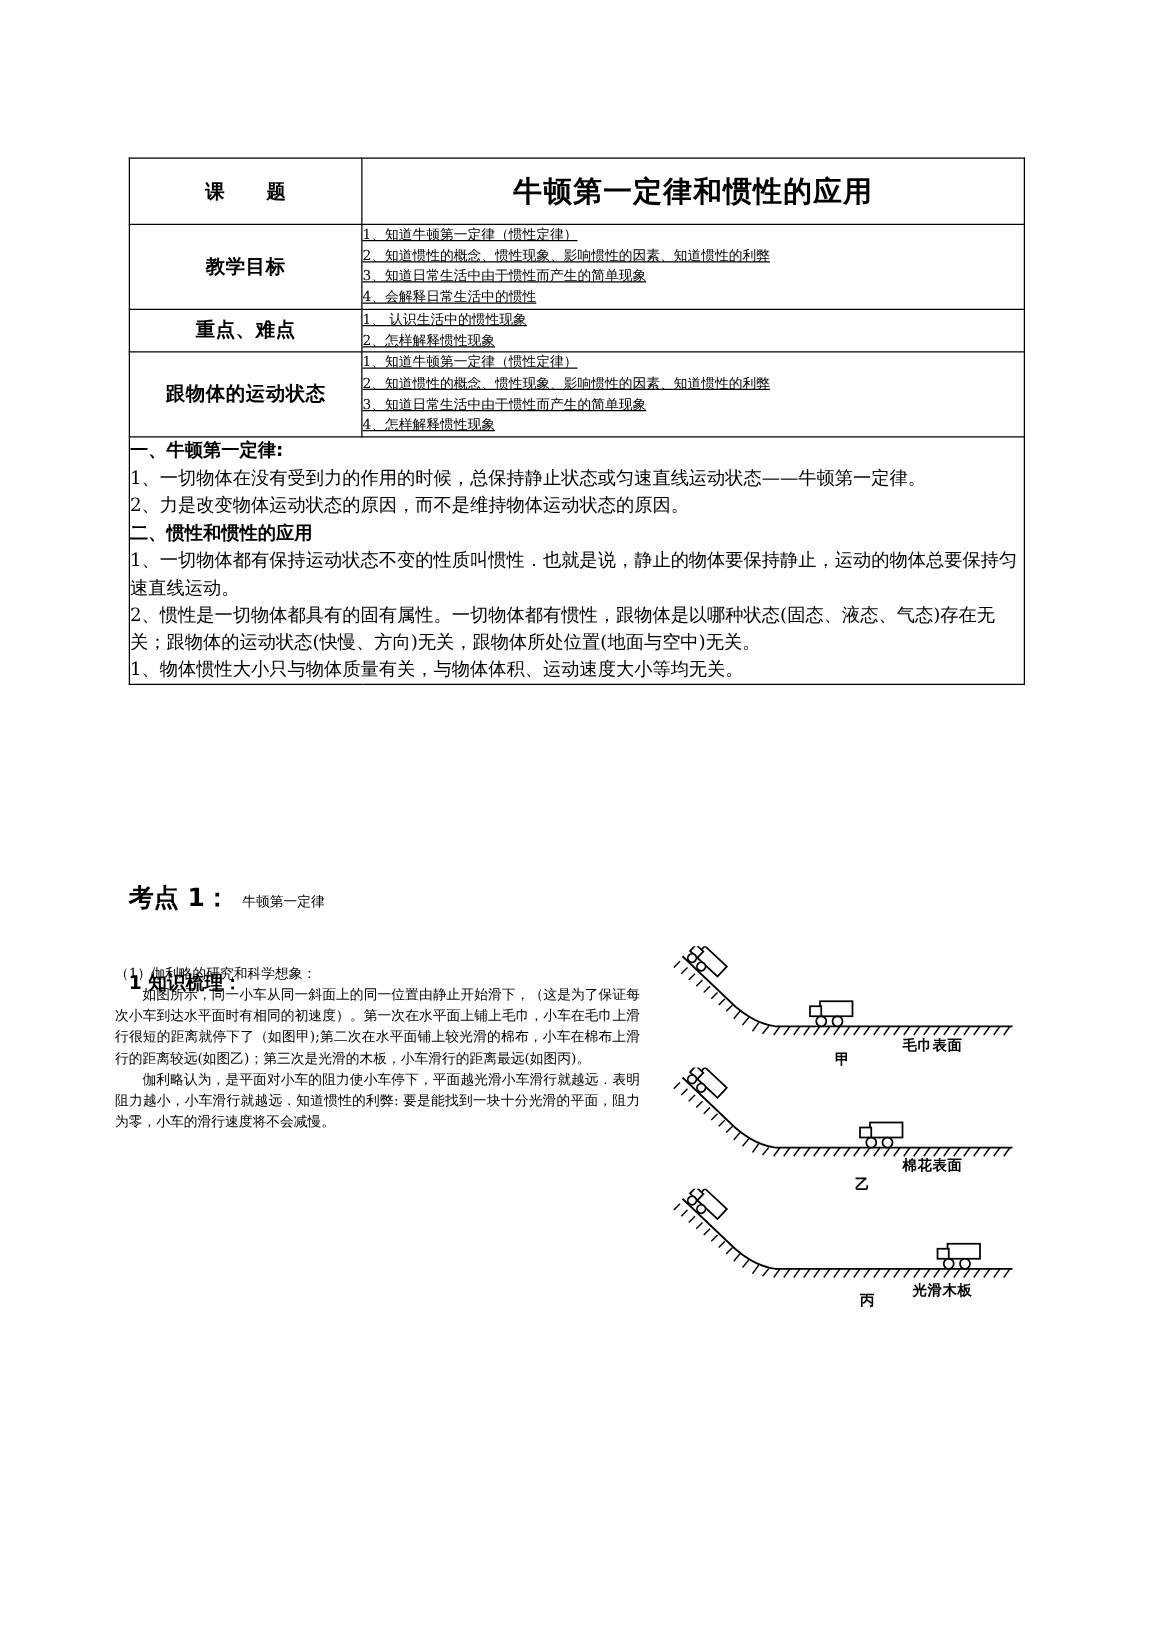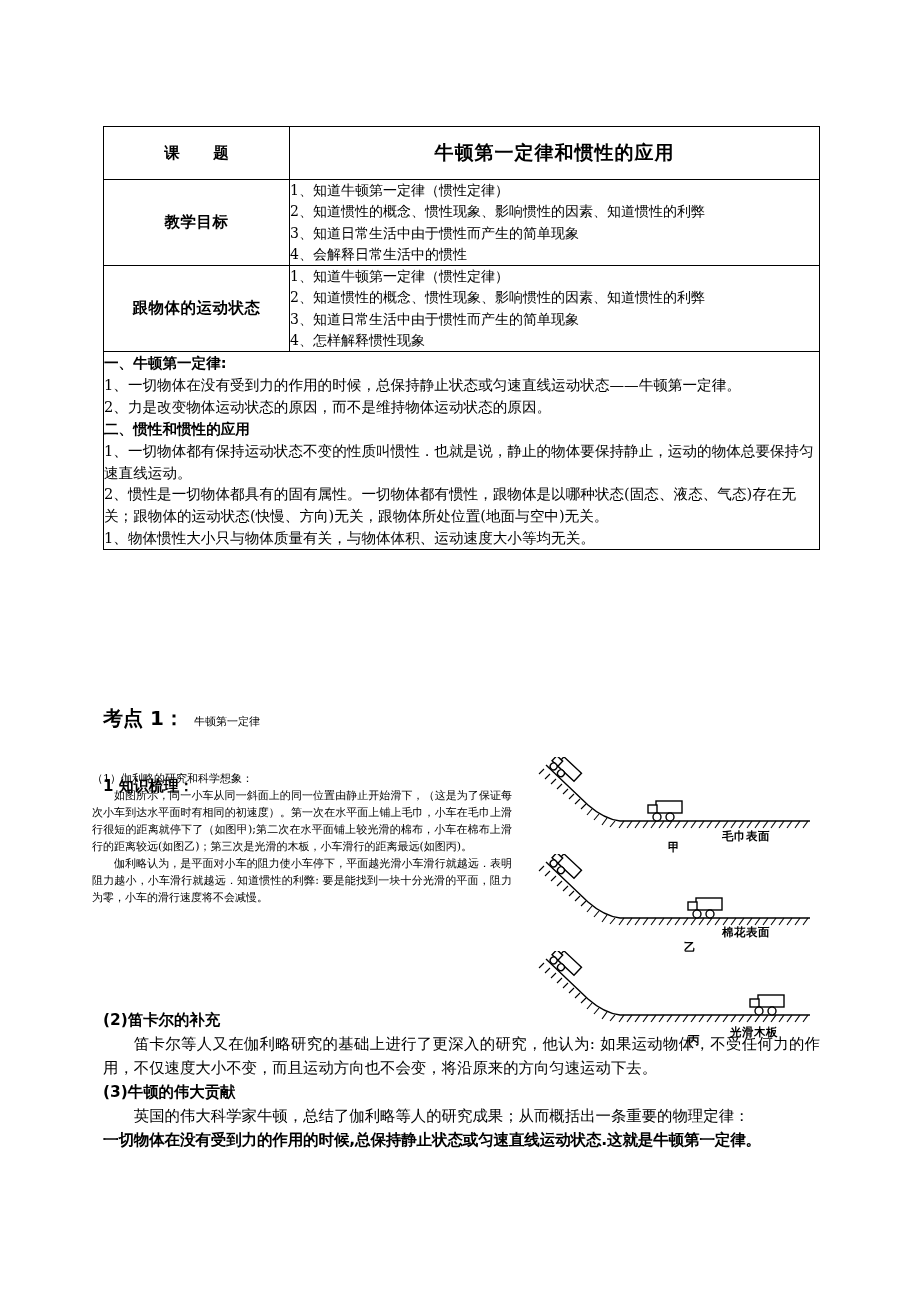--- a/index.html
+++ b/index.html
@@ -40,29 +40,30 @@
     text-align: center;
     font-weight: bold;
     font-size: 15.5px;
     letter-spacing: 0.5px;
     font-family: "DejaVu Sans", "Liberation Sans", sans-serif;
   }
   .lbl-spaced { letter-spacing: 14px; text-indent: 14px; }
   .title-cell {
     text-align: center;
     font-weight: bold;
-    font-size: 19px;
+    font-size: 23px;
     padding: 12px 0 12px 0;
     font-family: "DejaVu Sans", "Liberation Sans", sans-serif;
     letter-spacing: 1px;
   }
   .list-cell {
     padding: 5px 6px 5px 8px;
-    font-size: 14px;
+    font-size: 11px;
     line-height: 1.52;
+    text-decoration: underline;
   }
   .list-cell div { white-space: nowrap; }
   .section-title-cell {
     text-align: center;
     font-weight: bold;
     font-size: 19px;
     padding: 16px 0 16px 0;
     font-family: "DejaVu Sans", "Liberation Sans", sans-serif;
     letter-spacing: 1px;
   }
@@ -168,20 +169,27 @@
     <tr>
       <td class="col-label lbl">教学目标</td>
       <td class="list-cell">
         <div>1、知道牛顿第一定律（惯性定律）</div>
         <div>2、知道惯性的概念、惯性现象、影响惯性的因素、知道惯性的利弊</div>
         <div>3、知道日常生活中由于惯性而产生的简单现象</div>
         <div>4、会解释日常生活中的惯性</div>
       </td>
     </tr>
 
+    <tr>
+      <td class="col-label lbl">重点、难点</td>
+      <td class="list-cell">
+        <div>1、 认识生活中的惯性现象</div>
+        <div>2、怎样解释惯性现象</div>
+      </td>
+    </tr>
 
     <tr>
       <td class="col-label lbl">跟物体的运动状态</td>
       <td class="list-cell">
         <div>1、知道牛顿第一定律（惯性定律）</div>
         <div>2、知道惯性的概念、惯性现象、影响惯性的因素、知道惯性的利弊</div>
         <div>3、知道日常生活中由于惯性而产生的简单现象</div>
         <div>4、怎样解释惯性现象</div>
       </td>
     </tr>
@@ -206,27 +214,20 @@
   </div>
 
   <div class="zhishi">1 知识梳理：</div>
 
   <div class="narrow-col">
     <p>（1）伽利略的研究和科学想象：</p>
     <p class="ind">如图所示，同一小车从同一斜面上的同一位置由静止开始滑下，（这是为了保证每次小车到达水平面时有相同的初速度）。第一次在水平面上铺上毛巾，小车在毛巾上滑行很短的距离就停下了（如图甲);第二次在水平面铺上较光滑的棉布，小车在棉布上滑行的距离较远(如图乙)；第三次是光滑的木板，小车滑行的距离最远(如图丙)。</p>
     <p class="ind">伽利略认为，是平面对小车的阻力使小车停下，平面越光滑小车滑行就越远．表明阻力越小，小车滑行就越远．知道惯性的利弊: 要是能找到一块十分光滑的平面，阻力为零，小车的滑行速度将不会减慢。</p>
   </div>
 
-  <div class="wide-col">
-    <p class="sub-head">(2)笛卡尔的补充</p>
-    <p class="ind">笛卡尔等人又在伽利略研究的基础上进行了更深入的研究，他认为: 如果运动物体，不受任何力的作用，不仅速度大小不变，而且运动方向也不会变，将沿原来的方向匀速运动下去。</p>
-    <p class="sub-head">(3)牛顿的伟大贡献</p>
-    <p class="ind">英国的伟大科学家牛顿，总结了伽利略等人的研究成果；从而概括出一条重要的物理定律：</p>
-    <p class="bold-line">一切物体在没有受到力的作用的时候,总保持静止状态或匀速直线运动状态.这就是牛顿第一定律。</p>
-  </div>
 
   <div class="figures">
 
     <div class="fig" style="top:0px">
       <svg width="300" height="105" viewBox="0 0 300 105">
         <g stroke="#000" fill="none" stroke-width="1.4">
 
           <path d="M18,8 L60,48 Q76,62 92,64 L282,64"></path>
         </g>
 

